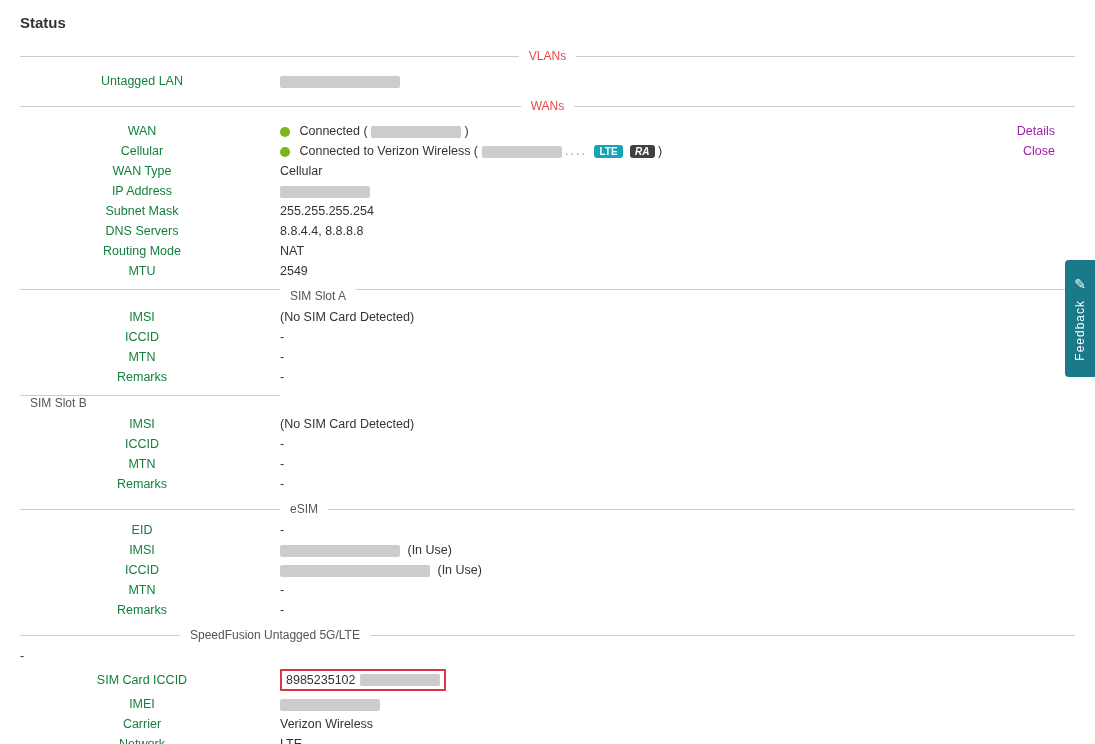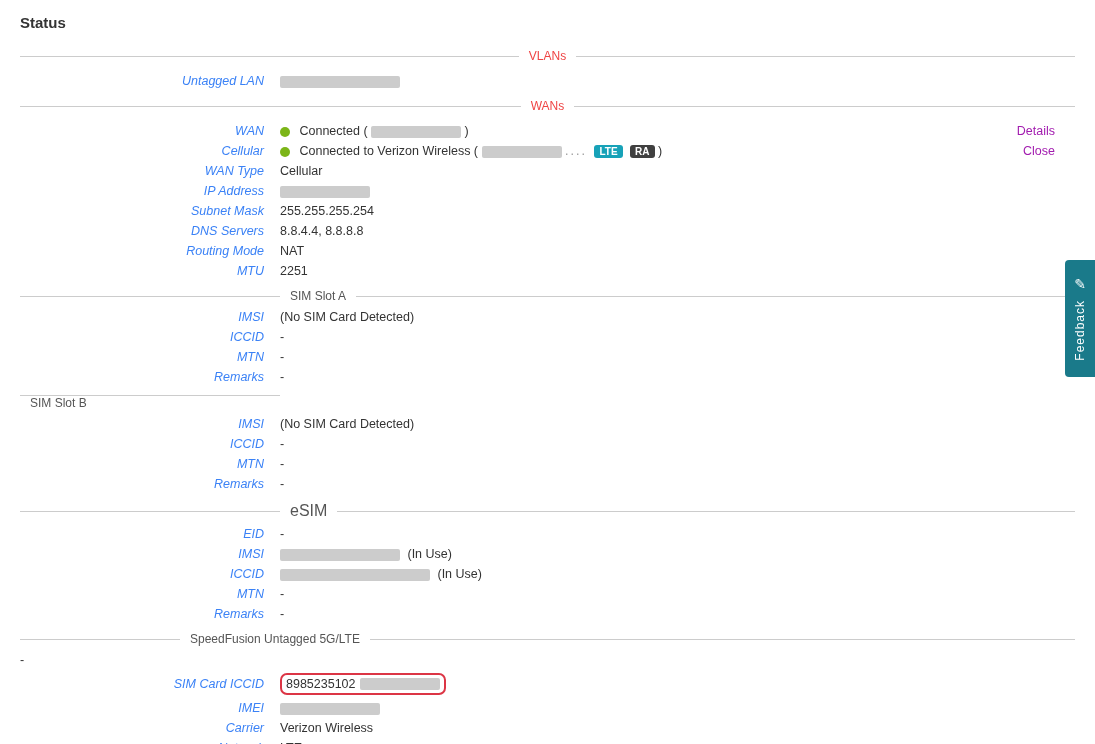--- a/index.html
+++ b/index.html
@@ -38,24 +38,23 @@
     .section-divider::before { margin-right: 10px; }
     .section-divider::after { margin-left: 10px; }
     .row {
       display: flex;
       align-items: center;
       padding: 3px 0;
       position: relative;
     }
     .label {
       width: 260px;
-      text-align: right;
+      text-align: center;
       padding-right: 16px;
-      color: #3b82f6;
-      font-style: italic;
+      color: #15803d;
       font-size: 12.5px;
       flex-shrink: 0;
     }
     .value {
       flex: 1;
       color: #333;
       font-size: 12.5px;
     }
     .status-dot {
       display: inline-block;
@@ -69,39 +68,39 @@
     .badge {
       display: inline-block;
       padding: 1px 5px;
       border-radius: 3px;
       font-size: 10px;
       font-weight: bold;
       color: #fff;
       margin-left: 4px;
     }
     .badge-lte { background: #17a2b8; }
-    .badge-ra { background: #404040; }
+    .badge-ra { background: #404040; font-style: italic; }
     .blurred {
       display: inline-block;
       background: #ccc;
       border-radius: 2px;
       height: 12px;
       vertical-align: middle;
     }
     .action-link {
       color: #a21caf;
       cursor: pointer;
       font-size: 12.5px;
       text-decoration: none;
       position: absolute;
       right: 20px;
     }
     .highlighted-row {
       border: 2px solid #dc3545;
-      border-radius: 7px;
+      border-radius: 1px;
       padding: 2px 4px;
       display: inline-flex;
       align-items: center;
     }
     .feedback-btn {
       position: fixed;
       right: 0;
       top: 50%;
       transform: translateY(-50%);
       background: #1a7a8a;
@@ -198,24 +197,24 @@
     <div class="value">8.8.4.4, 8.8.8.8</div>
   </div>
 
   <div class="row">
     <div class="label">Routing Mode</div>
     <div class="value">NAT</div>
   </div>
 
   <div class="row">
     <div class="label">MTU</div>
-    <div class="value">2251</div>
-  </div>
-
-  <div style="display:flex; align-items:center; margin: 8px 0 4px 0;">
+    <div class="value">2549</div>
+  </div>
+
+  <div style="display:flex; align-items:flex-start; margin: 8px 0 4px 0;">
     <div style="width:260px; height:1px; background:#ccc;"></div>
     <span style="padding: 0 10px; color:#555; font-size:12px; white-space:nowrap;">SIM Slot A</span>
     <div style="flex:1; height:1px; background:#ccc;"></div>
   </div>
 
   <div class="row">
     <div class="label">IMSI</div>
     <div class="value">(No SIM Card Detected)</div>
   </div>
   <div class="row">
@@ -249,21 +248,21 @@
     <div class="label">MTN</div>
     <div class="value">-</div>
   </div>
   <div class="row">
     <div class="label">Remarks</div>
     <div class="value">-</div>
   </div>
 
   <div style="display:flex; align-items:center; margin: 8px 0 4px 0;">
     <div style="width:260px; height:1px; background:#ccc;"></div>
-    <span style="padding: 0 10px; color:#555; font-size:16px; white-space:nowrap;">eSIM</span>
+    <span style="padding: 0 10px; color:#555; font-size:12px; white-space:nowrap;">eSIM</span>
     <div style="flex:1; height:1px; background:#ccc;"></div>
   </div>
 
   <div class="row">
     <div class="label">EID</div>
     <div class="value">-</div>
   </div>
   <div class="row">
     <div class="label">IMSI</div>
     <div class="value">

